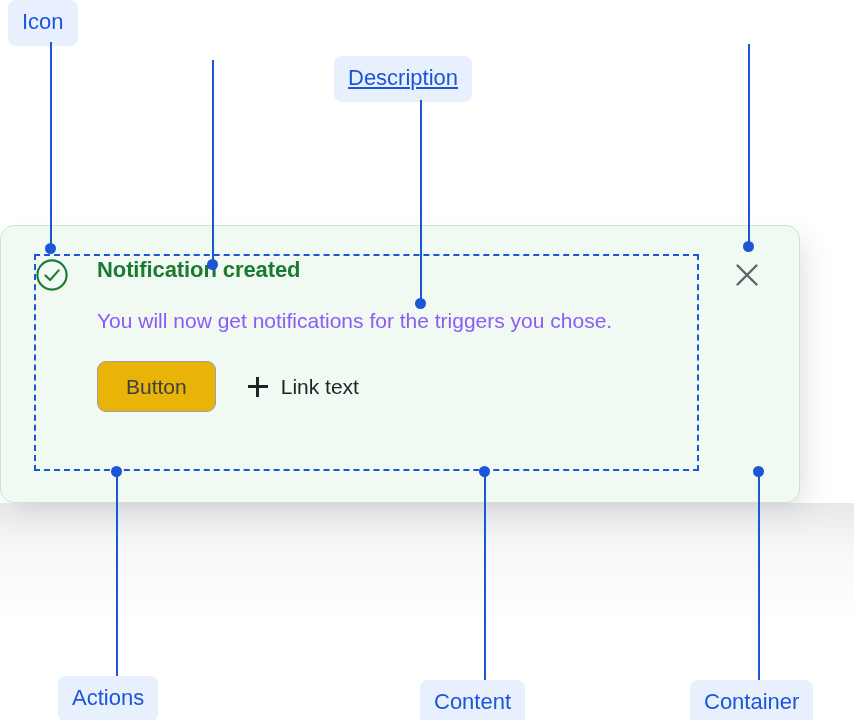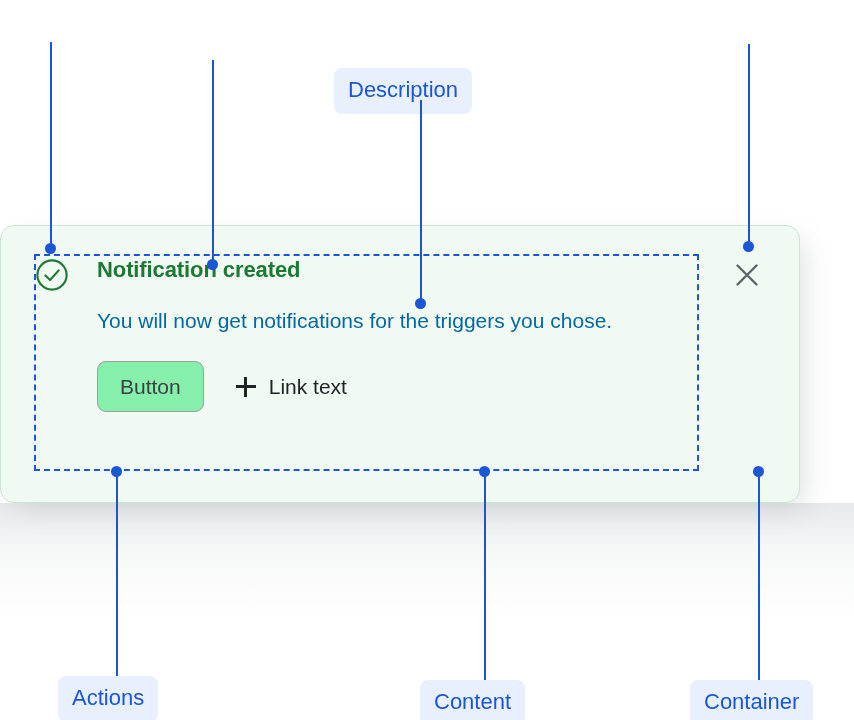--- a/index.html
+++ b/index.html
@@ -70,42 +70,42 @@
     color: #1b7a32;
     font-size: 22px;
     font-weight: bold;
     line-height: 28px;
     letter-spacing: -0.1px;
     margin: 0;
     white-space: nowrap;
   }
 
   .notif-desc {
-    color: #0369a1;
+    color: #8b5cf6;
     font-size: 21px;
     line-height: 39px;
     margin: 17px 0 0 0;
     width: 592px;
   }
 
   .notif-actions {
     margin-top: 21px;
     display: flex;
     align-items: center;
     gap: 10px;
   }
 
   .action-button {
     display: inline-flex;
     align-items: center;
     justify-content: center;
     height: 51px;
-    padding: 0 22px;
-    box-sizing: border-box;
-    background: #86efac;
+    padding: 0 28px;
+    box-sizing: border-box;
+    background: #eab308;
     border: 1px solid #9aa0a6;
     border-radius: 9px;
     color: #3c4043;
     font-family: "Liberation Sans", sans-serif;
     font-size: 21px;
     line-height: 1;
     cursor: pointer;
   }
 
   .action-link {
@@ -240,27 +240,28 @@
       <path d="M7.5 7.5 L26.5 26.5 M26.5 7.5 L7.5 26.5" stroke="#5f6368" stroke-width="2.4" stroke-linecap="round"></path>
     </svg>
   </button>
 
   <div class="page-fade"></div>
 
   <div class="anno-layer">
 
     <div class="guide-box" style="left:34px; top:254px; width:665px; height:217px;"></div>
 
+    <div class="anno-pill" style="left:8px; top:0px;">Icon</div>
     <div class="leader" style="left:50px; top:42px; height:207px;"></div>
     <div class="dot" style="left:45px; top:243px;"></div>
 
     <div class="leader" style="left:212px; top:60px; height:205px;"></div>
     <div class="dot" style="left:207px; top:259px;"></div>
 
-    <div class="anno-pill" style="left:334px; top:68px;">Description</div>
+    <div class="anno-pill" style="left:334px; top:56px;text-decoration:underline;">Description</div>
     <div class="leader" style="left:420px; top:100px; height:204px;"></div>
     <div class="dot" style="left:415px; top:298px;"></div>
 
     <div class="leader" style="left:748px; top:44px; height:203px;"></div>
     <div class="dot" style="left:743px; top:241px;"></div>
 
     <div class="anno-pill" style="left:58px; top:676px;">Actions</div>
     <div class="leader" style="left:116px; top:472px; height:204px;"></div>
     <div class="dot" style="left:111px; top:466px;"></div>
 

